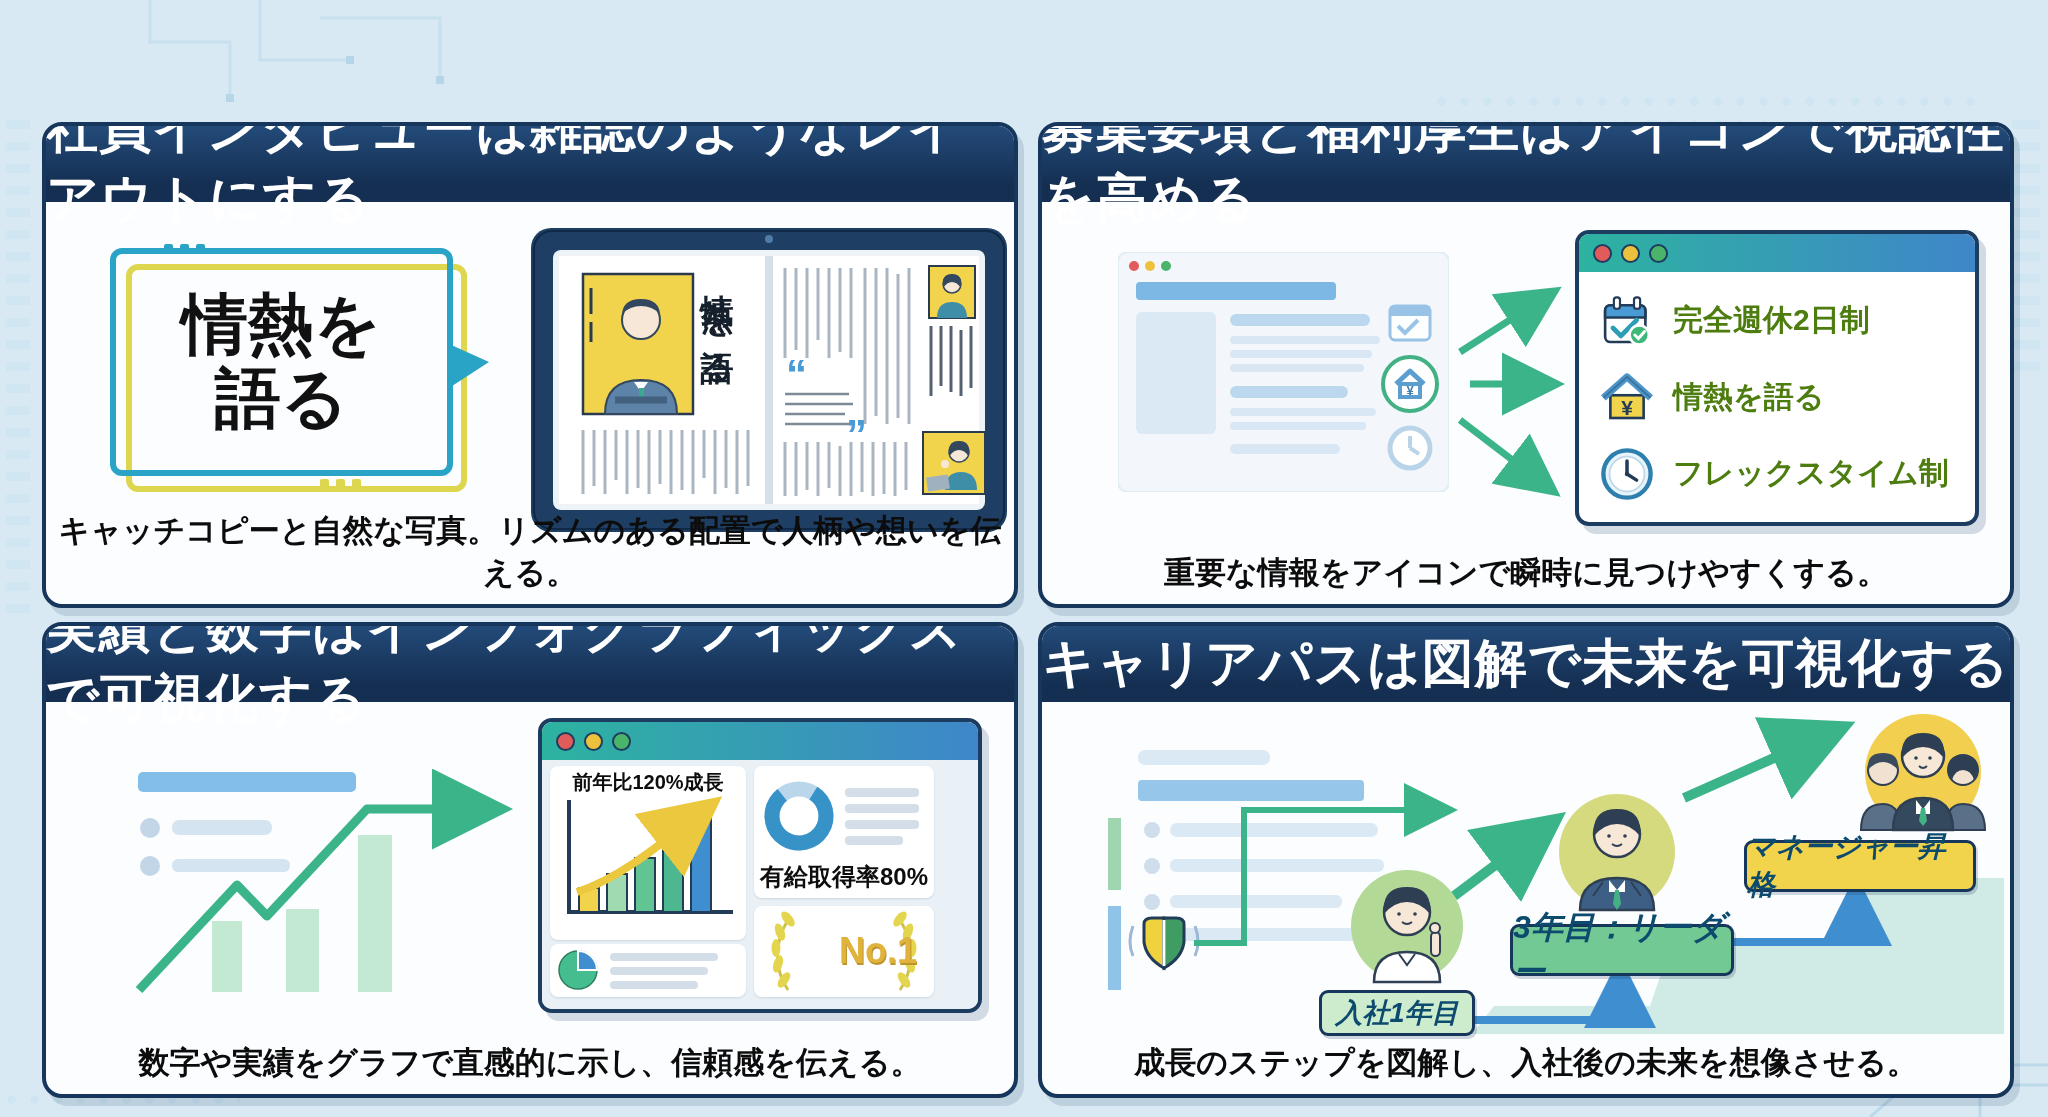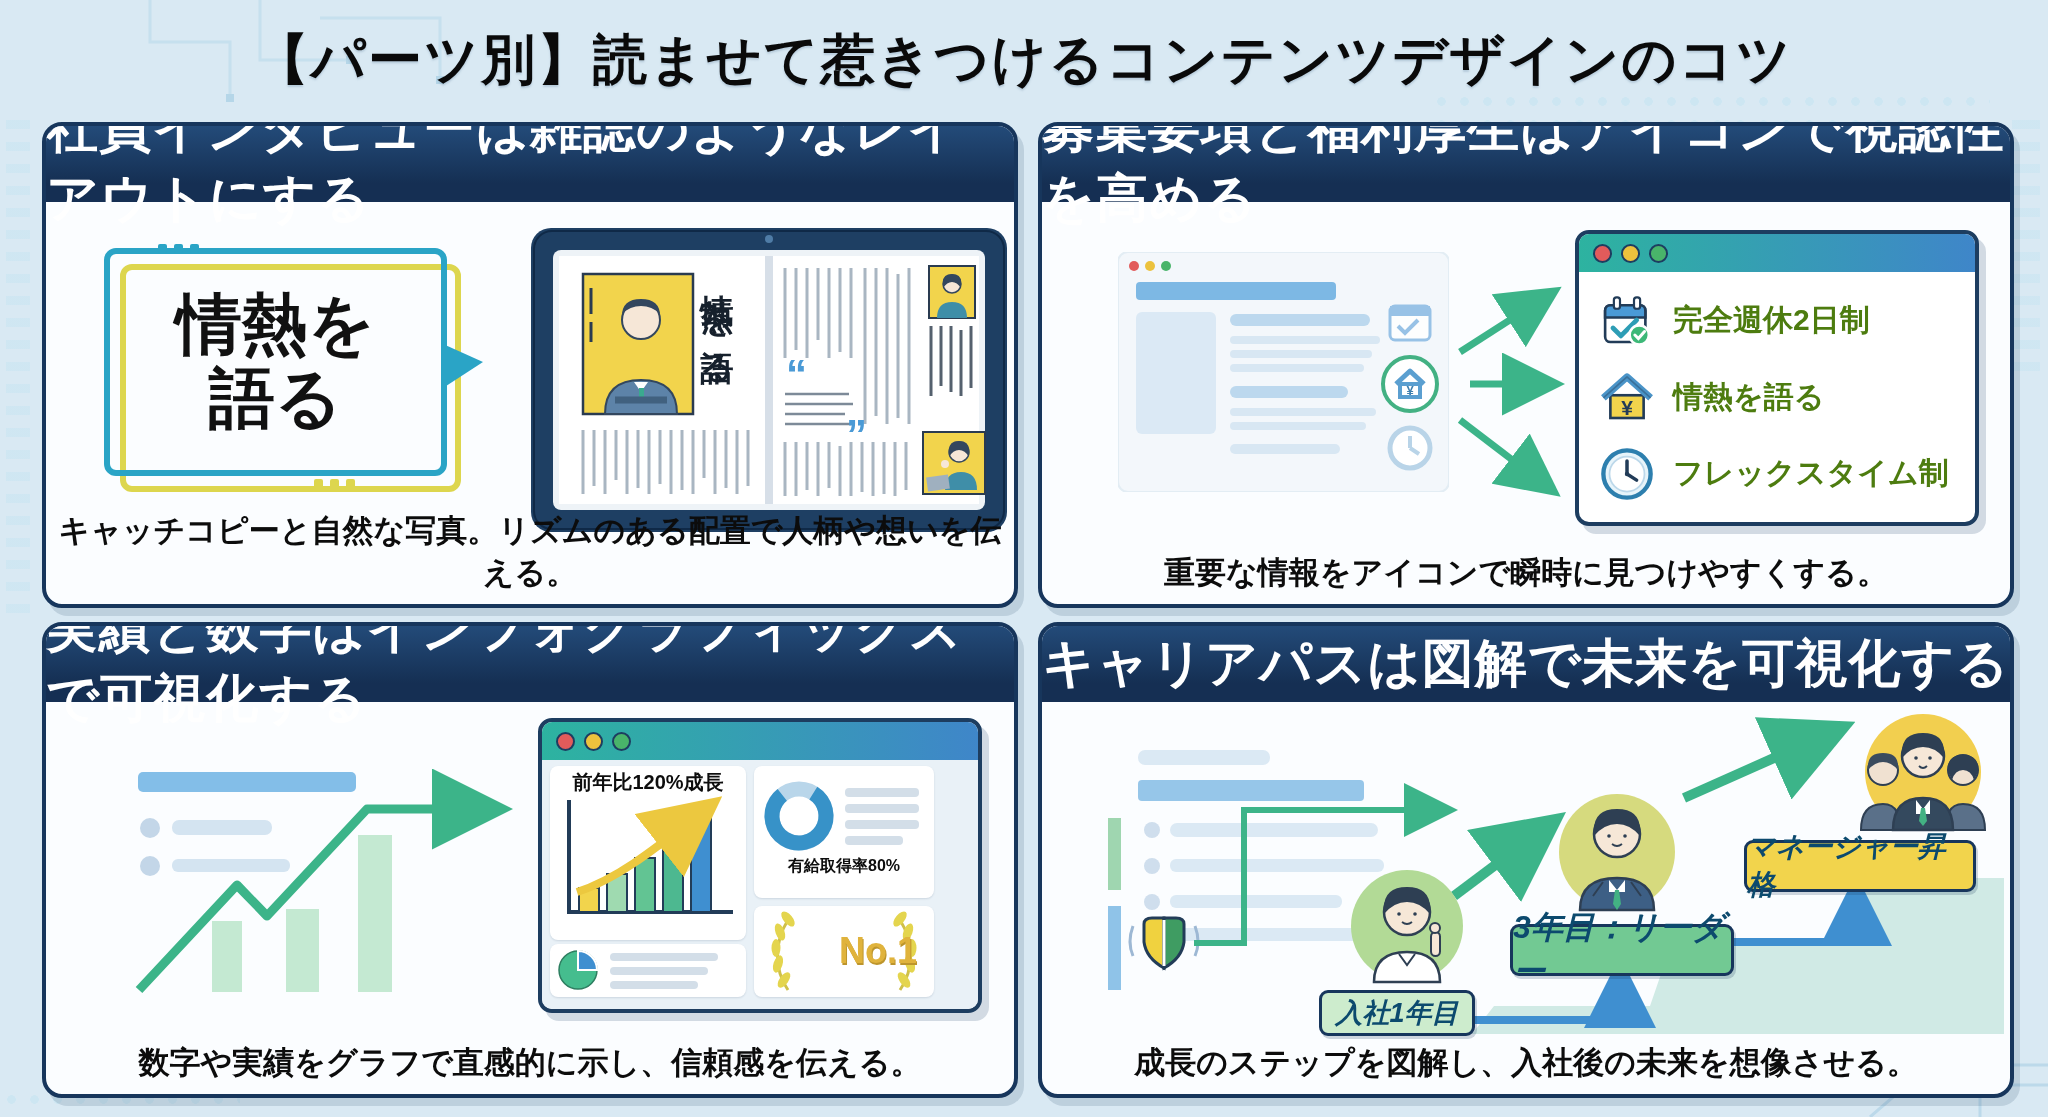--- a/index.html
+++ b/index.html
@@ -23,21 +23,21 @@
   .p4{left:1038px;top:622px;width:968px;height:468px;}
   .panel-header{height:76px;background:linear-gradient(180deg,#234b79 0%,#152f53 75%);
                 display:flex;align-items:center;justify-content:center;color:#fff;
                 font-size:52px;font-weight:900;letter-spacing:1px;}
   .panel-body{position:relative;}
   .p1 .panel-body,.p2 .panel-body{height:342px;}
   .p3 .panel-body,.p4 .panel-body{height:332px;}
   .panel-caption{position:absolute;bottom:10px;left:0;width:100%;text-align:center;
                  font-size:31px;font-weight:900;color:#0c0c0c;}
   
-  .bubble{position:absolute;left:58px;top:46px;width:357px;height:244px;}
+  .bubble{position:absolute;left:64px;top:46px;width:357px;height:244px;}
   .bubble-outer{position:absolute;left:0;top:0;right:14px;bottom:16px;border:6px solid #2aa4c6;border-radius:12px;}
   .bubble-inner{position:absolute;left:16px;top:16px;right:0;bottom:0;border:6px solid #ddd64e;border-radius:12px;}
   .bubble-tail{position:absolute;right:-22px;top:96px;width:0;height:0;
                border-top:18px solid transparent;border-bottom:26px solid transparent;border-left:40px solid #2aa4c6;}
   .bubble-text{position:absolute;left:0;top:0;right:14px;bottom:16px;display:flex;flex-direction:column;
                align-items:center;justify-content:center;font-size:66px;line-height:1.12;font-weight:900;color:#111;}
   .dots{position:absolute;width:9px;height:9px;border-radius:2px;}
   .dots-teal{background:#2aa4c6;box-shadow:16px 0 0 #2aa4c6,32px 0 0 #2aa4c6;}
   .dots-yellow{background:#ddd64e;box-shadow:16px 0 0 #ddd64e,32px 0 0 #ddd64e;}
   .tablet{position:absolute;left:485px;top:26px;width:476px;height:304px;}
@@ -55,21 +55,21 @@
   .benefit-row{display:flex;align-items:center;gap:18px;}
   .benefit-label{font-size:30px;font-weight:900;color:#4d7c0f;}
   
   .win3-body{position:absolute;left:0;top:38px;right:0;bottom:0;background:#e9f1f7;}
   .card{position:absolute;background:#fff;border-radius:8px;box-shadow:0 1px 2px rgba(40,70,100,.15);}
   .cardA{left:8px;top:6px;width:196px;height:174px;}
   .cardB{left:212px;top:6px;width:180px;height:132px;}
   .cardC{left:8px;top:184px;width:196px;height:53px;}
   .cardD{left:212px;top:146px;width:180px;height:91px;}
   .cardA-label{position:absolute;top:3px;left:0;width:100%;text-align:center;font-size:20px;font-weight:900;}
-  .cardB-label{position:absolute;bottom:21px;left:0;width:100%;text-align:center;font-size:16px;font-weight:900;}
+  .cardB-label{position:absolute;bottom:5px;left:0;width:100%;text-align:center;font-size:24px;font-weight:900;}
   .no1-label{position:absolute;top:24px;left:0;width:100%;text-align:center;font-size:36px;font-weight:900;
              color:#e0b33c;text-shadow:1px 2px 0 #bd952c;padding-left:34px;}
   
   .step-label{position:absolute;border:3px solid #17365c;border-radius:9px;display:flex;align-items:center;
               justify-content:center;font-weight:900;color:#0c4a6e;box-shadow:2px 3px 0 rgba(23,54,92,.2);font-style:italic;}
   .step1{left:277px;top:288px;width:150px;height:40px;background:#cdeccd;font-size:27px;}
   .step2{left:468px;top:222px;width:218px;height:46px;background:#72c993;font-size:32px;}
   .step3{left:702px;top:138px;width:226px;height:46px;background:#f2d44c;font-size:28px;}
   .abs{position:absolute;}
 </style>
@@ -94,21 +94,20 @@
         <rect x="316" y="76" width="8" height="8"></rect>
       </g>
   </svg>
   <svg class="circuit" width="200" height="60" style="left:1848px;top:1057px;">
     <g fill="none" stroke="#bcd9ea" stroke-width="3">
       <path d="M22,60 L82,8 H200"></path>
         <path d="M132,60 V28 H200"></path>
     </g>
   </svg>
 
-  <div class="main-title">【パーツ別】読ませて惹きつけるコンテンツデザインのコツ</div>
 
   <section class="panel p1">
     <div class="panel-header">
       <span>社員インタビューは雑誌のようなレイアウトにする</span>
     </div>
     <div class="panel-body">
 
       <div class="bubble">
         <div class="bubble-inner"></div>
         <div class="bubble-outer"></div>

